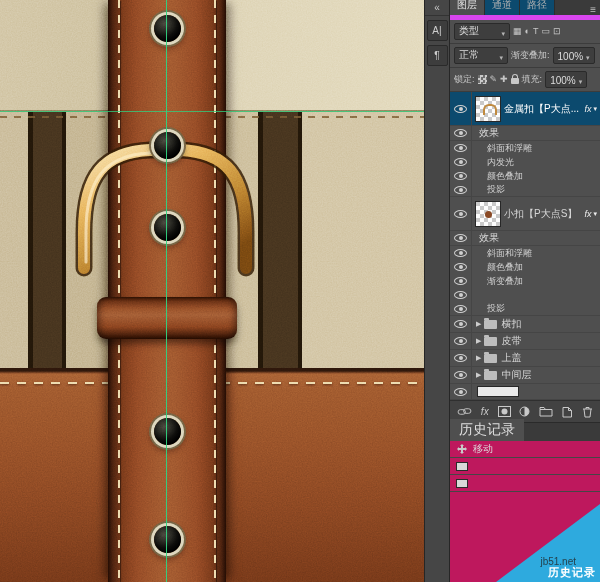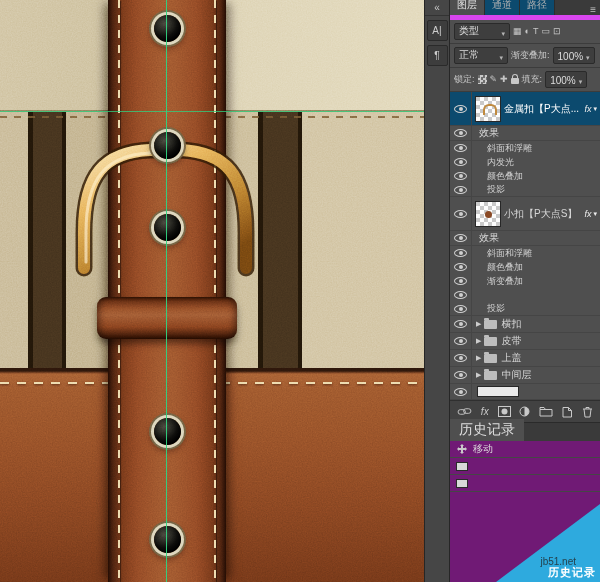--- a/index.html
+++ b/index.html
@@ -111,21 +111,21 @@
 
   .lbar{height:22px;background:#424242;border-top:1px solid #2f2f2f;display:flex;align-items:center;
     justify-content:space-between;padding:0 7px;flex:none}
   .lbar .ic{display:flex;align-items:center;cursor:pointer;color:#c9c9c9;font-size:9px}
   .lbar .fxtext{font-style:italic;font-size:10px}
 
   
   .hpanel{flex:1;display:flex;flex-direction:column;border-top:1px solid #2a2a2a;min-height:0}
   .htabbar{height:18px;background:#3a3a3a;display:flex;align-items:flex-end;flex:none}
   .htab{padding:2px 9px;background:#4f4f4f;color:#dedede;font-size:14px;cursor:pointer}
-  .hrows{flex:1;background:#701a75}
+  .hrows{flex:1;background:#be185d}
   .hrow{height:17px;display:flex;align-items:center;gap:4px;padding:0 4px;border-bottom:1px solid #464646;cursor:pointer}
   .hicon{width:15px;height:13px;flex:none;display:flex;align-items:center;justify-content:center}
   .hstate{width:12px;height:9px;background:#d8d8d8;border:1px solid #2a2a2a;flex:none;margin-left:2px}
   .hlabel{font-size:10px;color:#dcdcdc}
 
   
   .wm-tri{position:absolute;right:0;bottom:0;width:104px;height:78px;background:#2eaade;
     clip-path:polygon(100% 0,100% 100%,0 100%);z-index:60}
   .wm-site{position:absolute;right:24px;bottom:15px;color:#24424e;font-size:10px;z-index:61}
   .wm-name{position:absolute;right:4px;bottom:2px;color:#fff;font-size:11px;font-weight:bold;letter-spacing:1px;z-index:61}

